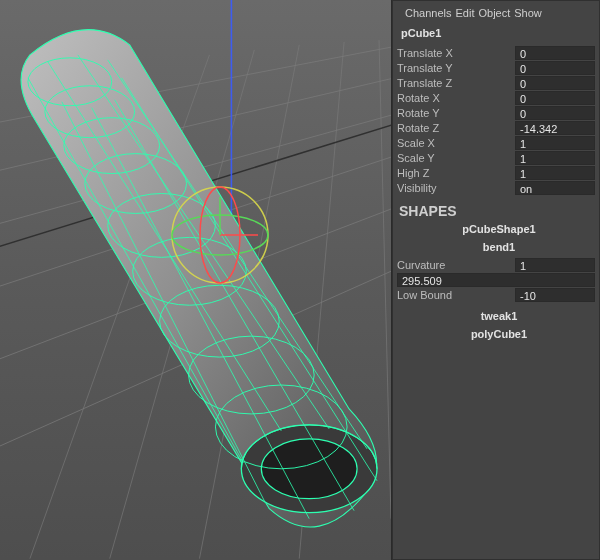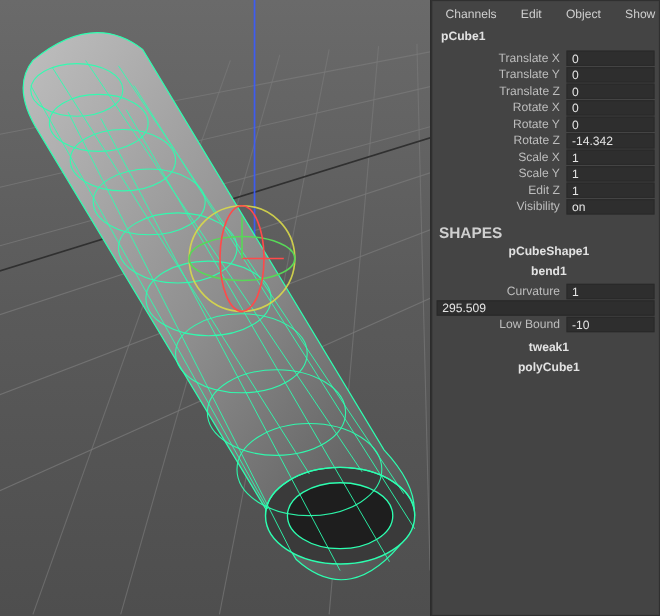--- a/index.html
+++ b/index.html
@@ -14,40 +14,39 @@
   }
   .panel {
     width: 208px; height: 560px;
     background: #444444;
     border: 1px solid #303030;
     color: #bdbdbd;
     font-size: 11px;
     padding: 4px 4px 4px 4px;
   }
   .menubar {
-    display: flex; gap: 22px;
+    display: flex; gap: 4px;
     padding: 2px 8px 6px 8px;
     color: #cfcfcf;
     font-size: 11px;
   }
   .menubar span { cursor: default; }
   .nodename {
     padding: 2px 4px 6px 4px;
     font-weight: bold;
     color: #e2e2e2;
     font-size: 11px;
   }
   .row {
     display: flex;
     align-items: center;
     height: 15px;
   }
   .row .label {
     flex: 0 0 118px;
-    text-align: right;
     padding-right: 6px;
     color: #bdbdbd;
   }
   .row .value {
     flex: 1;
     background: #2e2e2e;
     color: #e5e5e5;
     padding: 0 4px;
     height: 14px;
     line-height: 14px;
@@ -190,21 +189,21 @@
     </div>
     <div class="row">
       <div class="label">Scale X</div>
       <div class="value">1</div>
     </div>
     <div class="row">
       <div class="label">Scale Y</div>
       <div class="value">1</div>
     </div>
     <div class="row">
-      <div class="label">Edit Z</div>
+      <div class="label">High Z</div>
       <div class="value">1</div>
     </div>
     <div class="row">
       <div class="label">Visibility</div>
       <div class="value">on</div>
     </div>
 
     <div class="section-label">SHAPES</div>
     <div class="sub-label">pCubeShape1</div>
 

